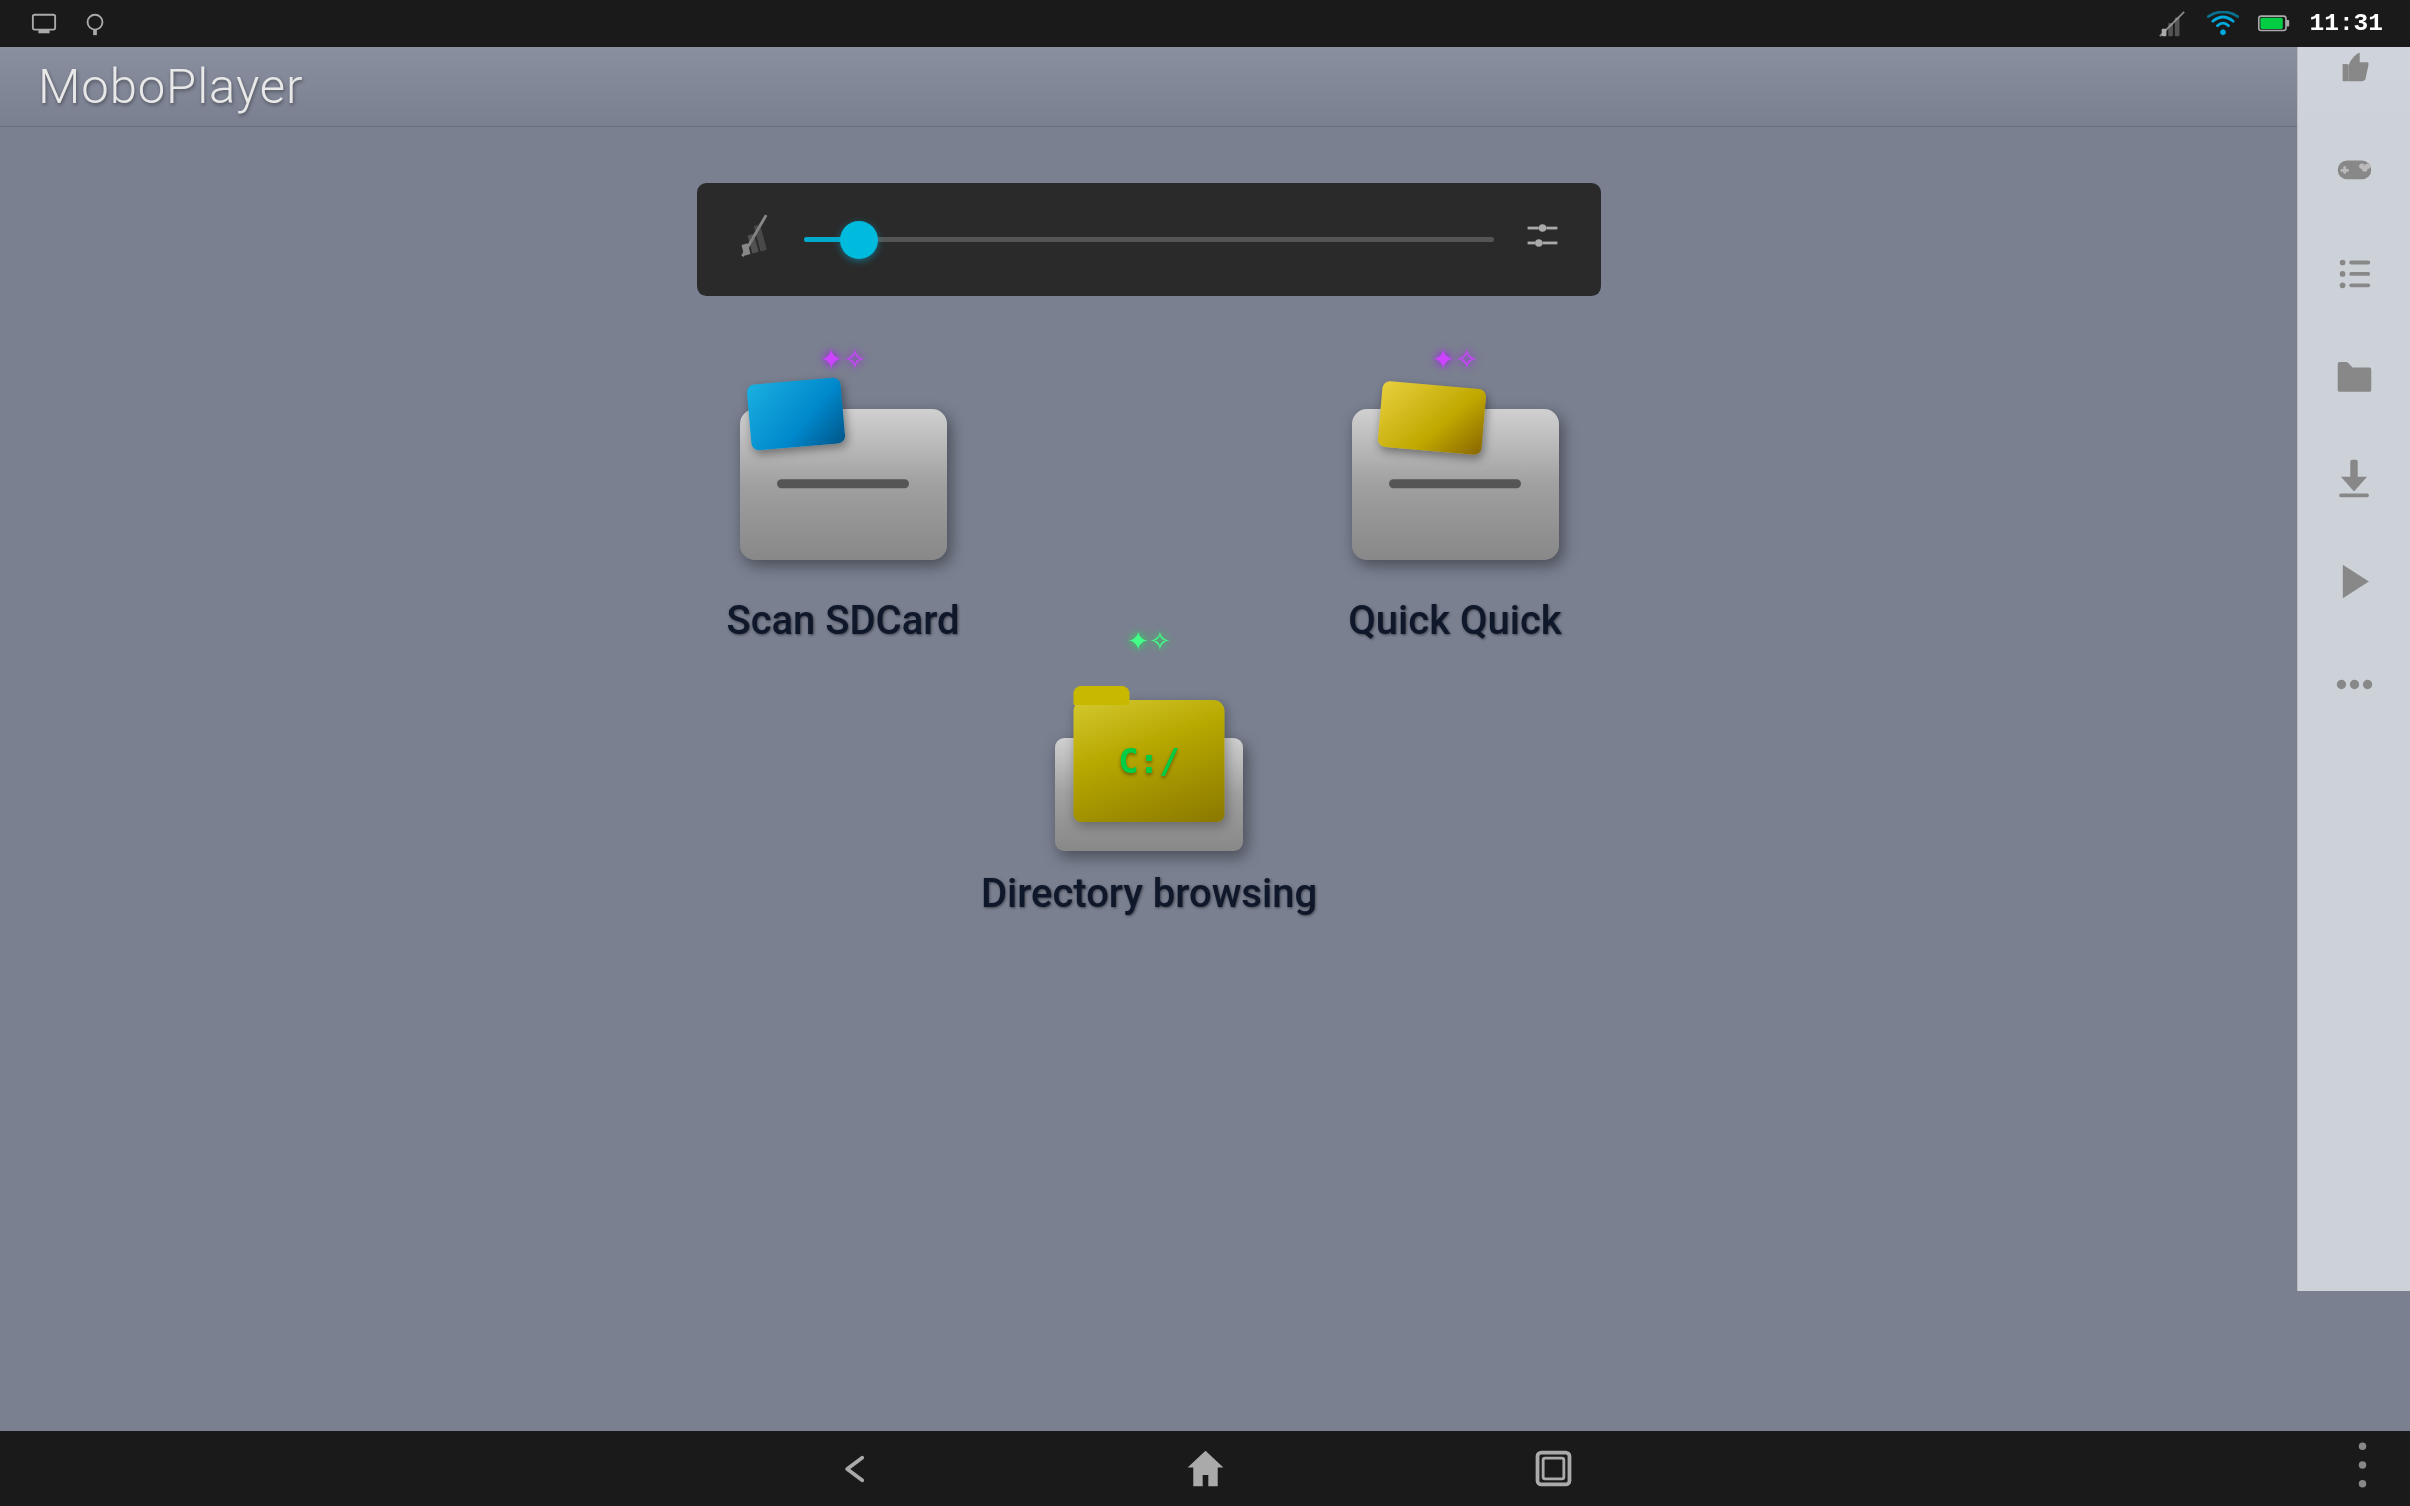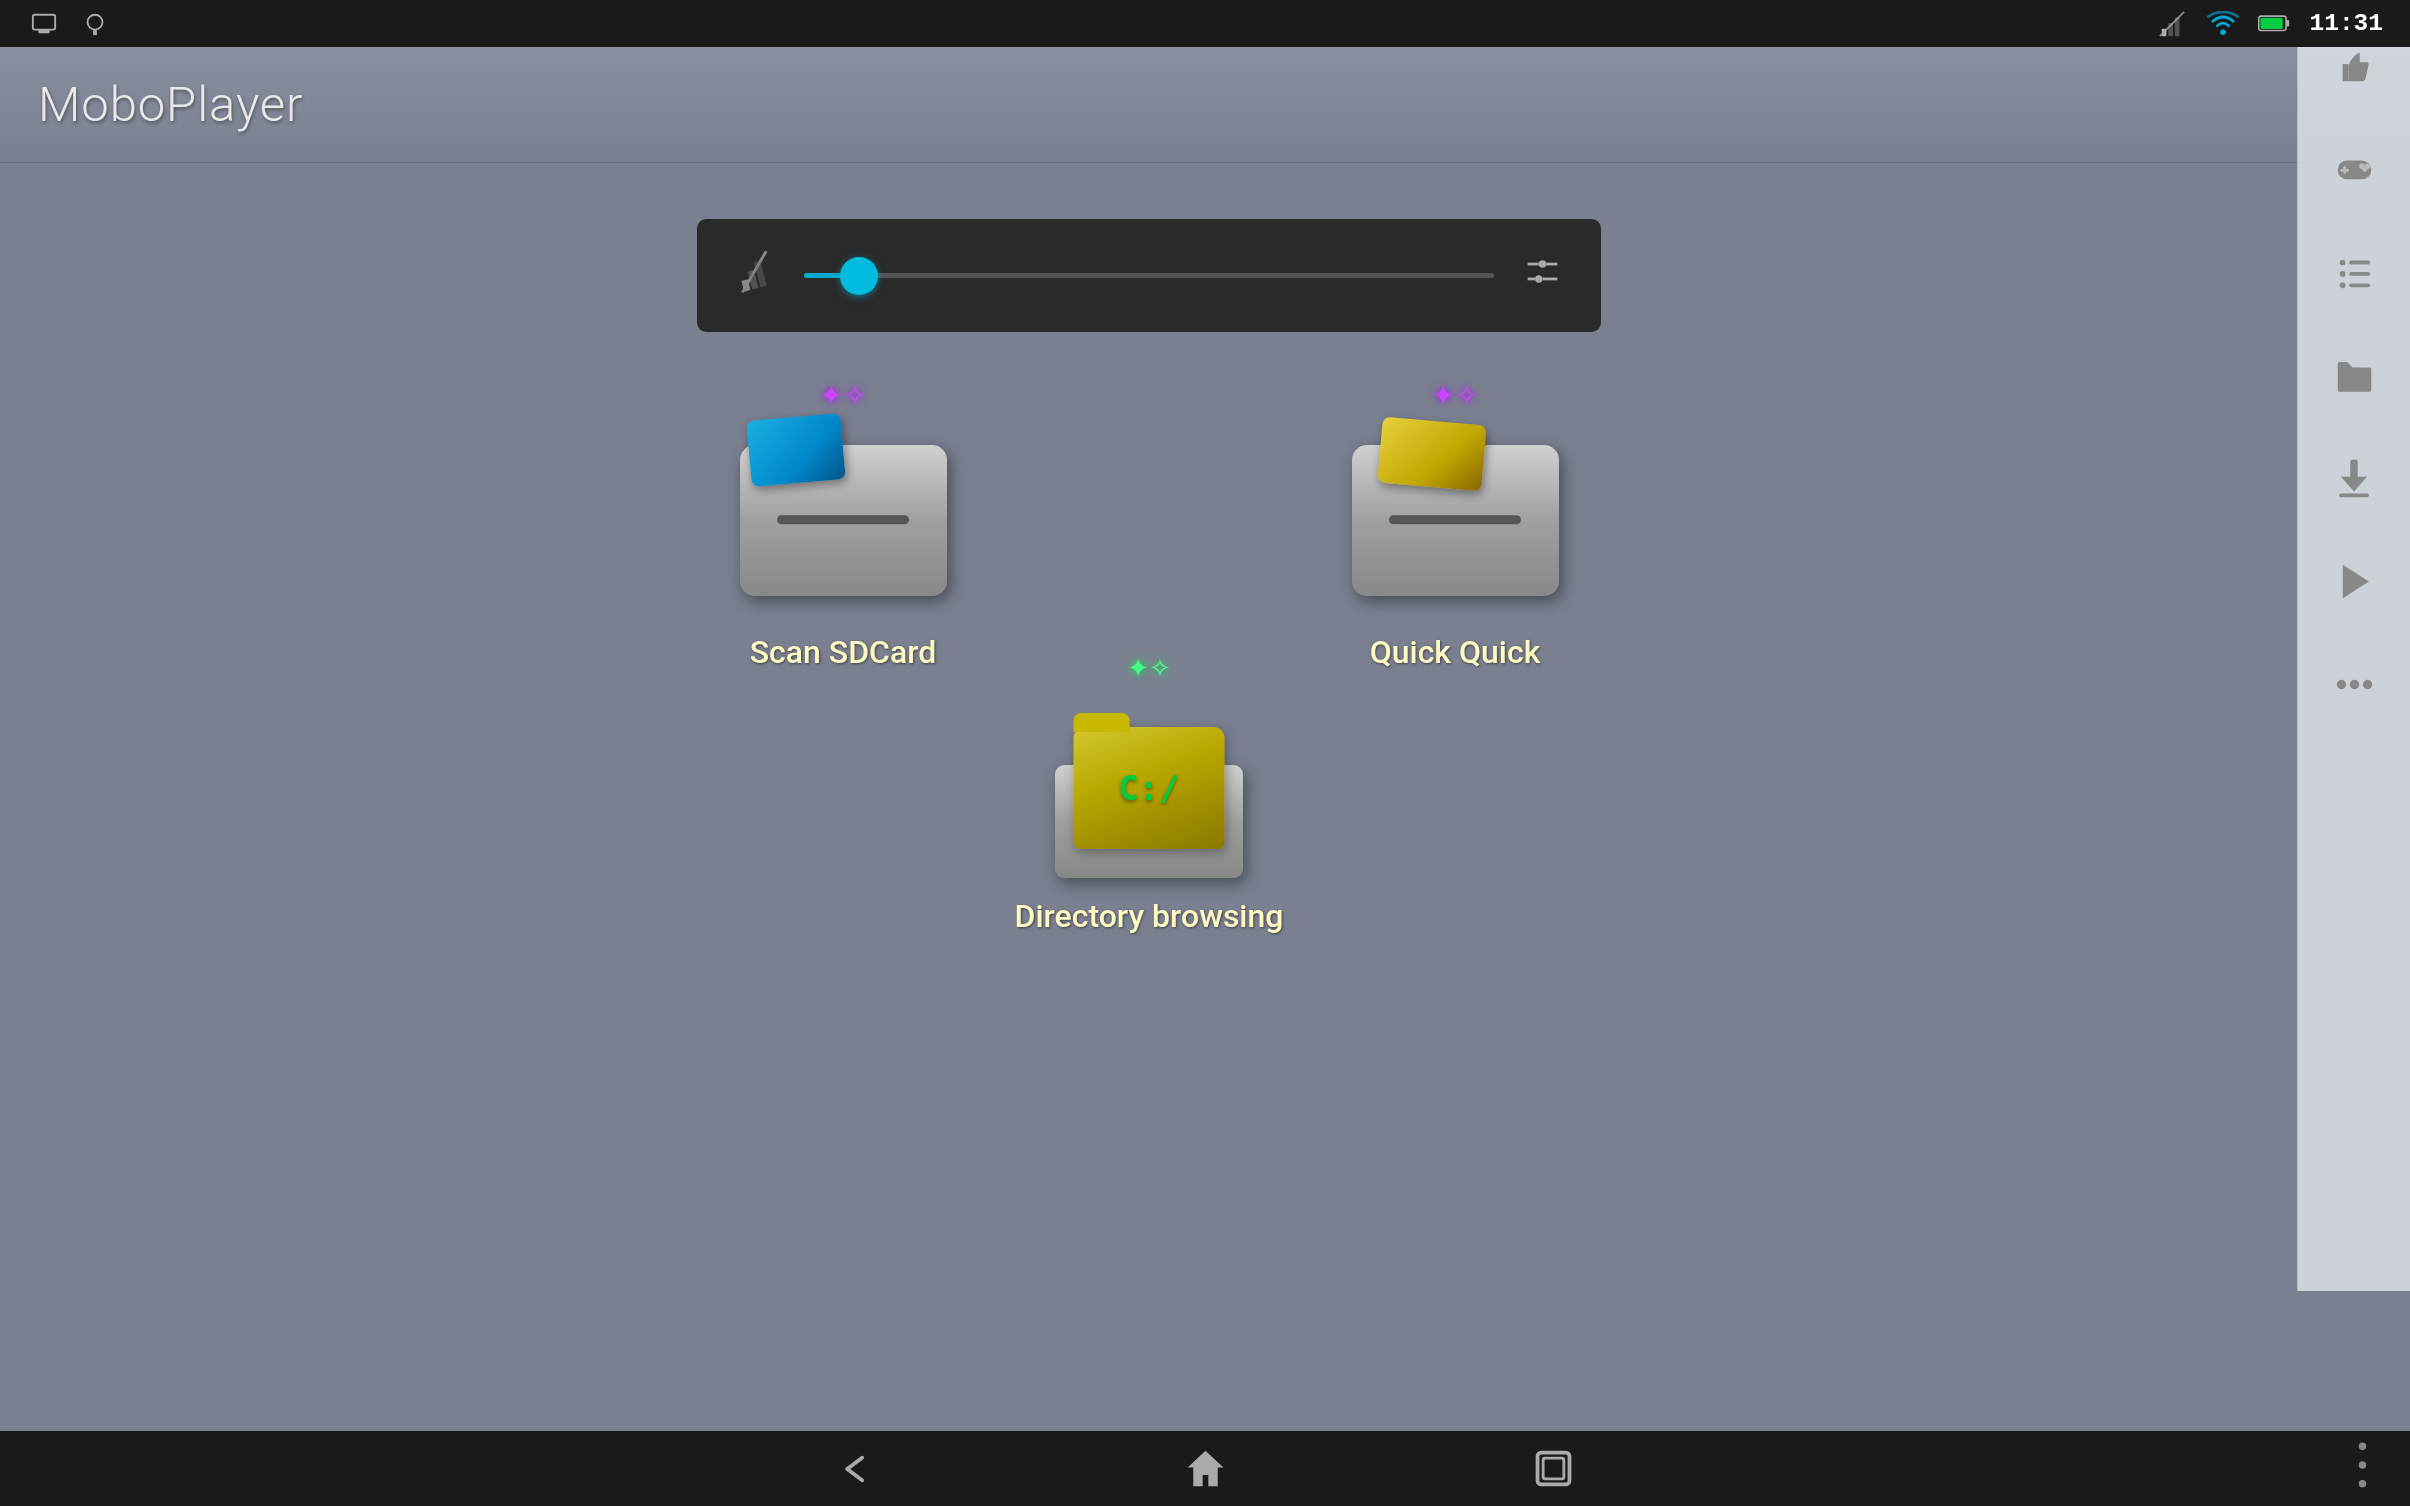--- a/index.html
+++ b/index.html
@@ -45,21 +45,21 @@
       width: 32px;
       height: 32px;
       display: flex;
       align-items: center;
       justify-content: center;
     }
 
     
     #app-header {
       width: 100%;
-      height: 116px;
+      height: 80px;
       background: linear-gradient(180deg, #8a8fa0 0%, #7a8090 100%);
       display: flex;
       align-items: center;
       padding: 0 38px;
       border-bottom: 1.9px solid #6a7080;
     }
     .app-title {
       color: #e8e8e8;
       font-size: 49px;
       font-weight: 300;
@@ -150,22 +150,22 @@
     }
     .option-icon-wrapper {
       width: 235px;
       height: 188px;
       position: relative;
       display: flex;
       align-items: center;
       justify-content: center;
     }
     .option-label {
-      color: #fef9c3;
-      font-size: 32px;
+      color: #0f172a;
+      font-size: 40px;
       font-weight: 500;
       text-shadow: 0.9px 0.9px 2.8px rgba(0,0,0,0.5);
     }
 
     
     .scanner-base {
       width: 207px;
       height: 151px;
       background: linear-gradient(180deg, #d0d0d0 0%, #a0a0a0 50%, #888 100%);
       border-radius: 15px;

